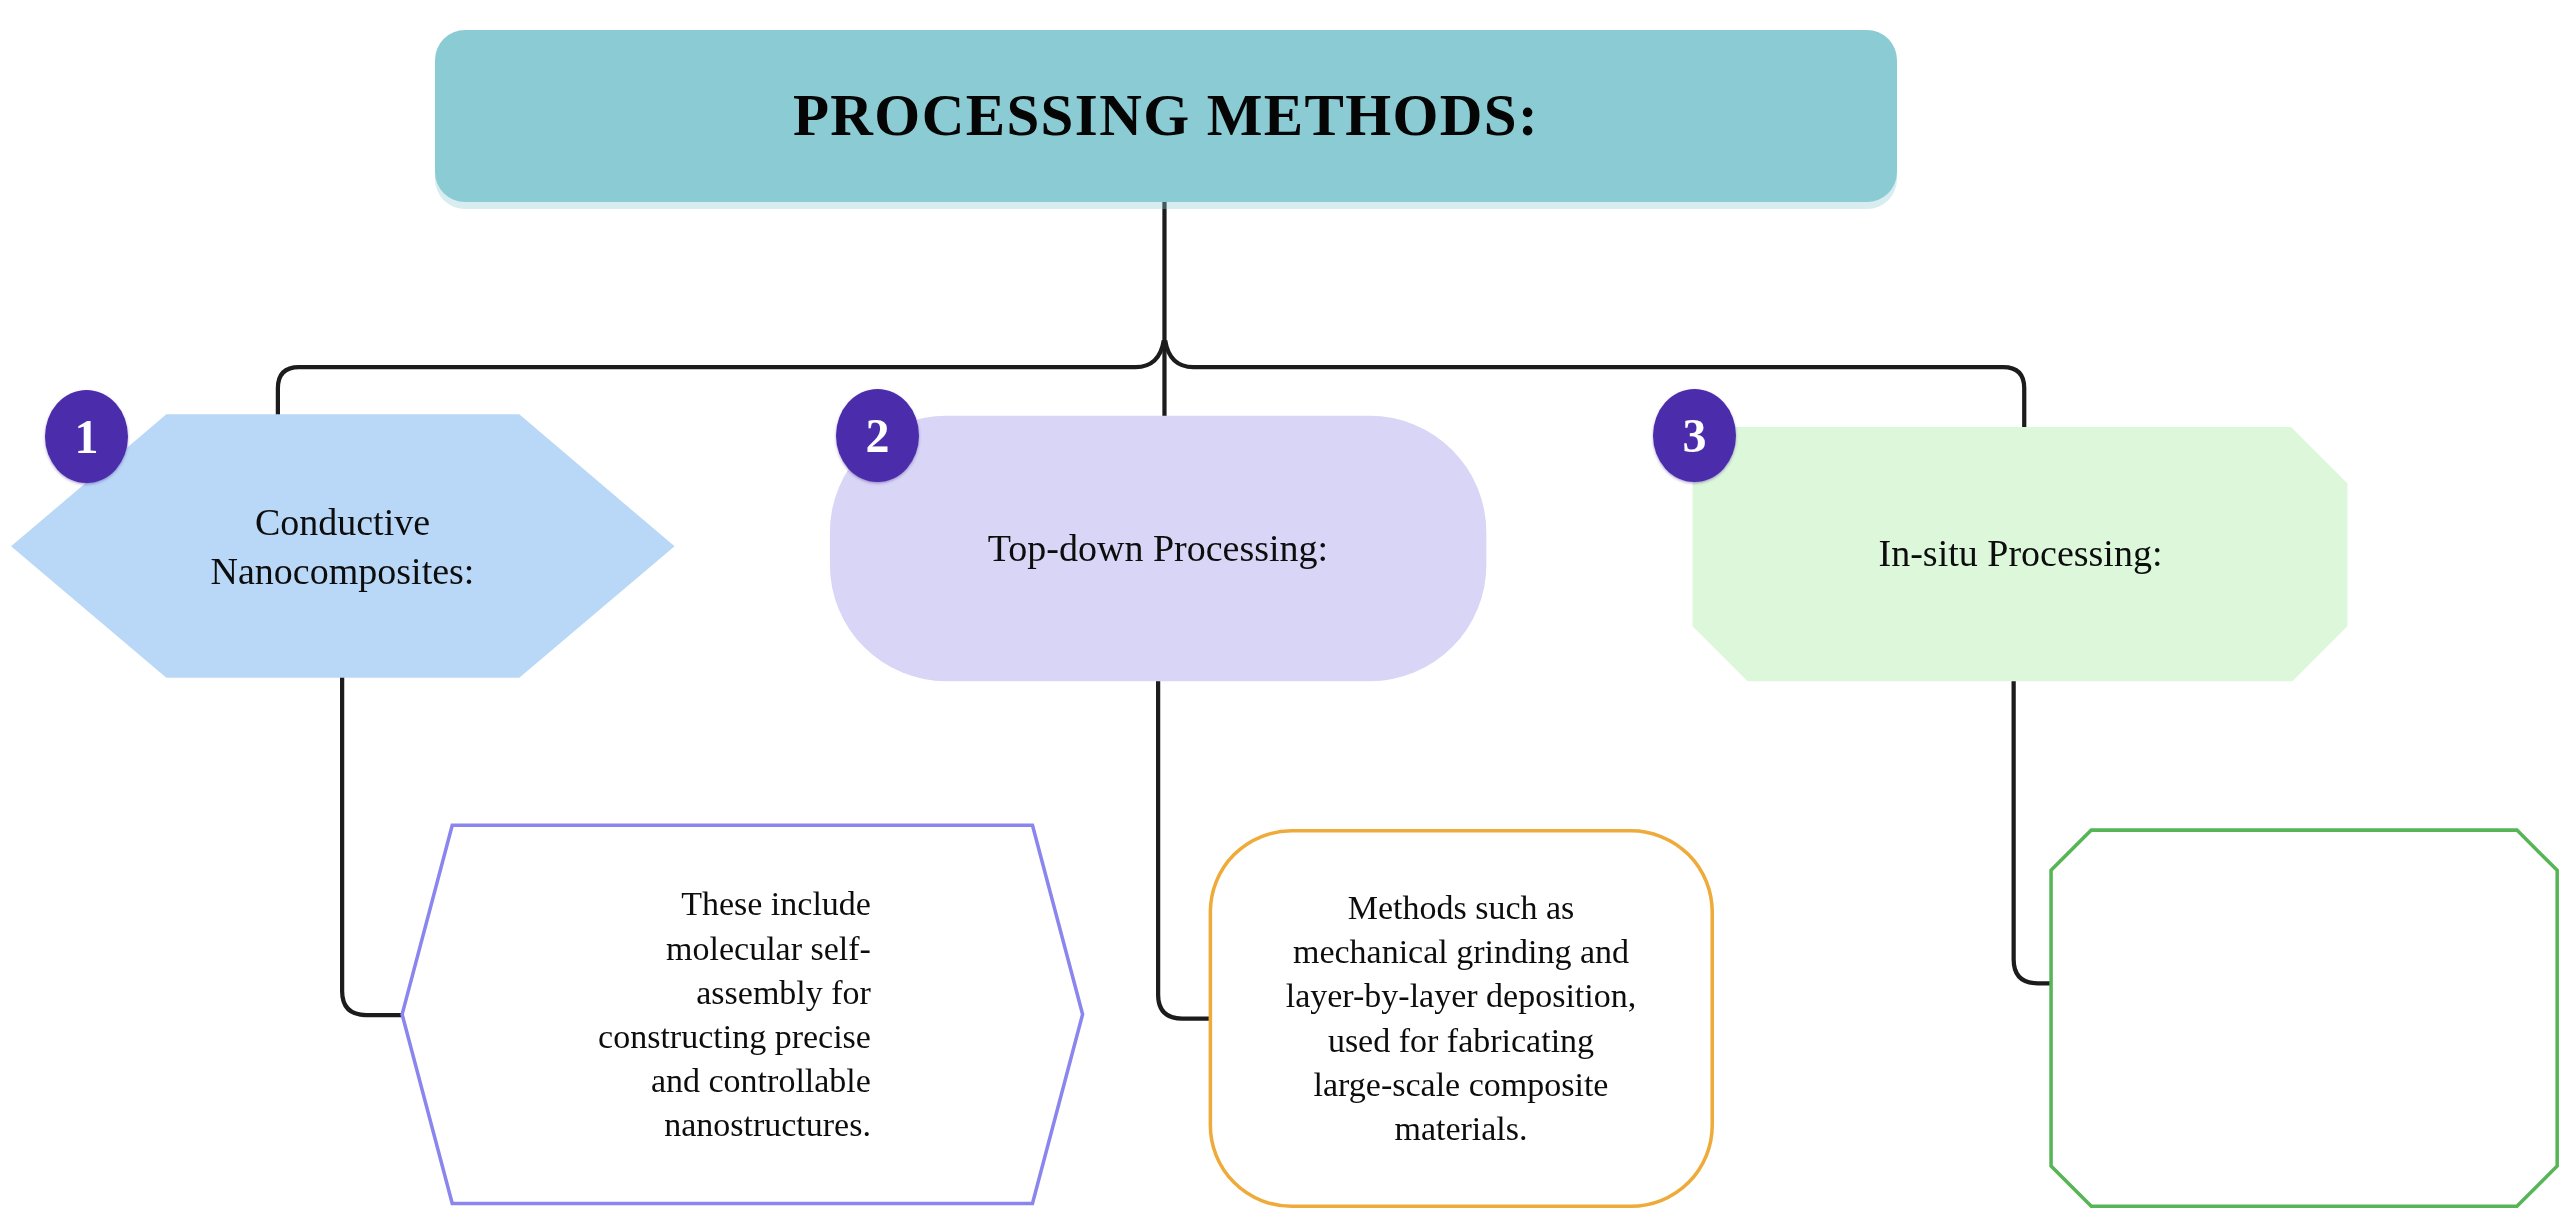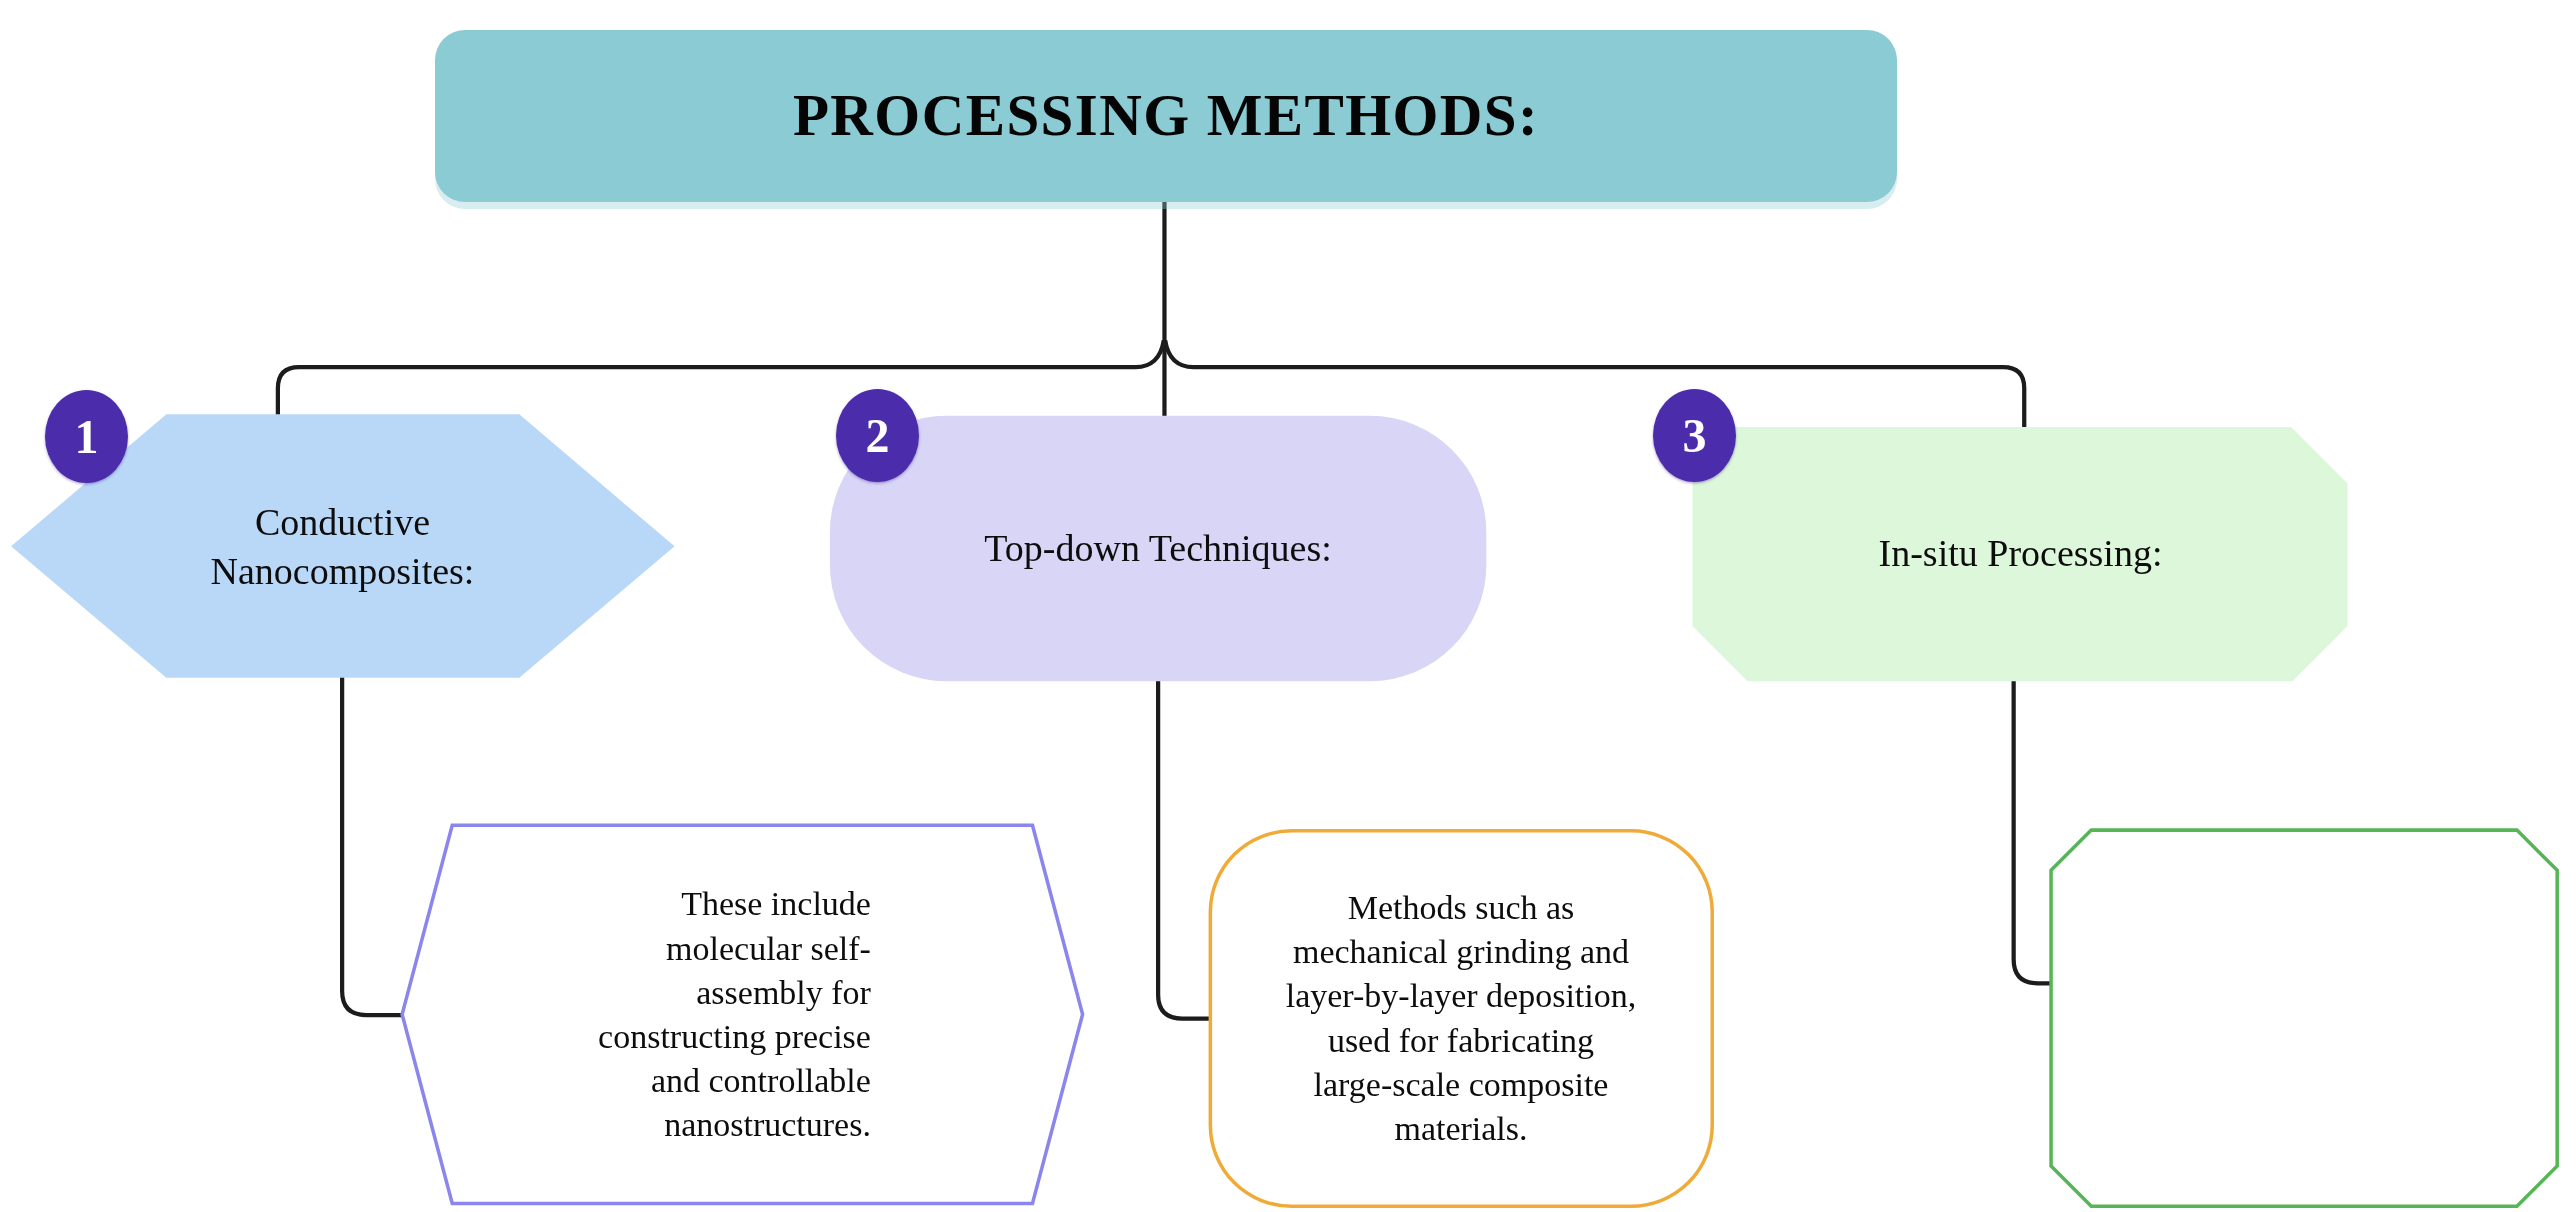--- a/index.html
+++ b/index.html
@@ -89,21 +89,21 @@
   <div class="badge badge-2">
     <span>2</span>
   </div>
   <div class="badge badge-3">
     <span>3</span>
   </div>
 
   <div class="txt node-label" style="left:81px;top:413px;width:523px;height:244px;">Conductive
 Nanocomposites:</div>
 
-  <div class="txt node-label" style="left:844px;top:410px;width:628px;height:254px;">Top-down Techniques:</div>
+  <div class="txt node-label" style="left:844px;top:410px;width:628px;height:254px;">Top-down Processing:</div>
 
   <div class="txt node-label" style="left:1707px;top:420px;width:627px;height:244px;">In-situ Processing:</div>
 
   <div class="txt desc-text" style="left:438px;top:823px;width:593px;height:360px;text-align:right;">These include
 molecular self-
 assembly for
 constructing precise
 and controllable
 nanostructures.</div>
 

